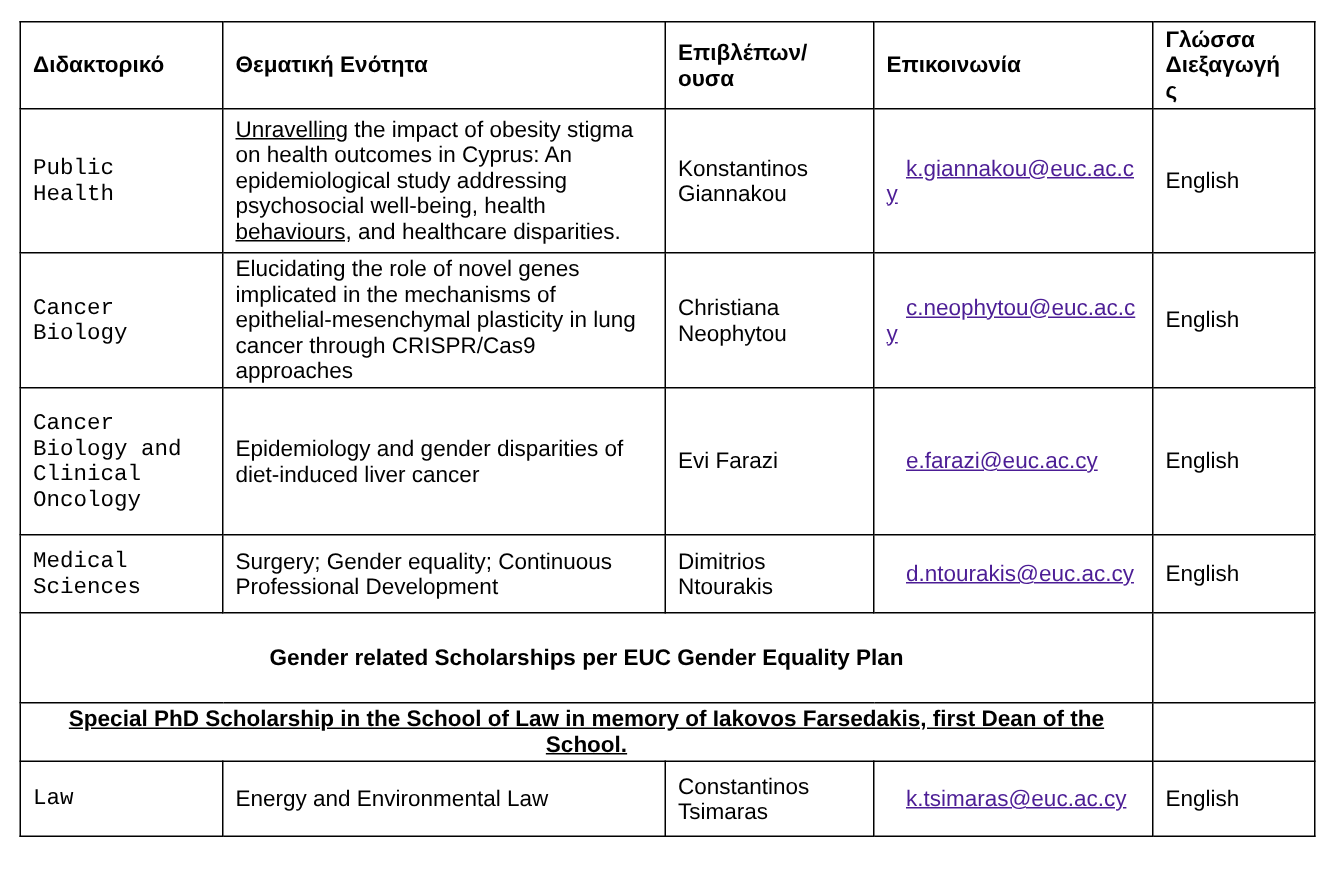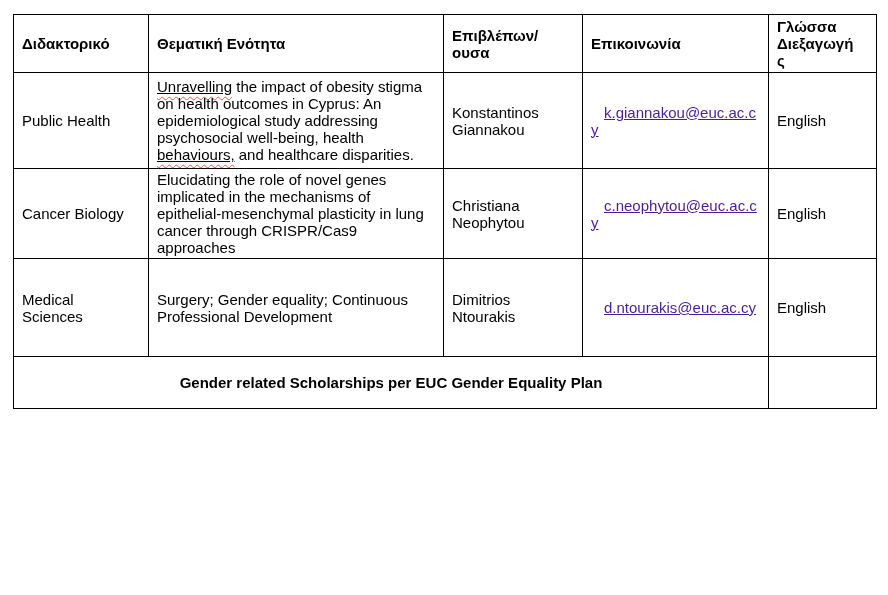--- a/index.html
+++ b/index.html
@@ -29,21 +29,21 @@
     line-height: 17px;
     color: #000000;
     font-weight: normal;
     overflow-wrap: break-word;
     word-wrap: break-word;
   }
   thead tr { height: 58px; }
   th { font-weight: bold; }
   th.th-supervisor { padding-right: 34px; overflow-wrap: anywhere; }
   th.th-language  { padding-right: 18px; overflow-wrap: anywhere; }
-  td.col-program  { padding: 2px 10px 2px 8px; }
+  td.col-program  { padding: 2px 10px 2px 8px; font-family: Liberation Mono, monospace; }
   
   tbody tr:nth-child(1) { height: 96px; }
   tbody tr:nth-child(2) { height: 52px; }
   tbody tr:nth-child(3) { height: 98px; }
   tbody tr:nth-child(4) { height: 52px; }
   tbody tr:nth-child(5) { height: 60px; }
   tbody tr:nth-child(6) { height: 27px; text-decoration: underline; }
   tbody tr:nth-child(7) { height: 50px; }
   tbody tr:nth-child(8) { height: 39px; }
   tbody tr:nth-child(9) { height: 40px; }
@@ -54,21 +54,20 @@
   }
   a.email {
     color: #4c1d95;
     text-decoration: underline;
     overflow-wrap: anywhere;
     cursor: pointer;
     margin-left: 13px;
   }
   span.u { text-decoration: underline; }
   span.wavy {
-    text-decoration: underline;
     text-decoration-style: wavy;
     text-decoration-color: #e8554d;
     text-decoration-thickness: 1px;
     text-underline-offset: 4px;
   }
 </style>
 </head>
 <body>
 
 <table class="schol">
@@ -97,24 +96,42 @@
         <td>English</td>
       </tr>
       <tr>
         <td class="col-program">Cancer Biology</td>
         <td>Elucidating the role of novel genes implicated in the mechanisms of epithelial-mesenchymal plasticity in lung cancer through CRISPR/Cas9 approaches</td>
         <td>Christiana Neophytou</td>
         <td><a class="email">c.neophytou@euc.ac.cy</a></td>
         <td>English</td>
       </tr>
       <tr>
+        <td class="col-program">Cancer Biology and Clinical Oncology</td>
+        <td>Epidemiology and gender disparities of diet-induced liver cancer</td>
+        <td>Evi Farazi</td>
+        <td><a class="email">e.farazi@euc.ac.cy</a></td>
+        <td>English</td>
+      </tr>
+      <tr>
         <td class="col-program">Medical Sciences</td>
         <td>Surgery; Gender equality; Continuous Professional Development</td>
         <td>Dimitrios Ntourakis</td>
         <td><a class="email">d.ntourakis@euc.ac.cy</a></td>
         <td>English</td>
       </tr>
       <tr>
         <td class="section-cell" colspan="4">Gender related Scholarships per EUC Gender Equality Plan</td>
         <td></td>
       </tr>
+      <tr>
+        <td class="section-cell" colspan="4">Special PhD Scholarship in the School of Law in memory of Iakovos Farsedakis, first Dean of the School.</td>
+        <td></td>
+      </tr>
+      <tr>
+        <td class="col-program">Law</td>
+        <td>Energy and Environmental Law</td>
+        <td>Constantinos Tsimaras</td>
+        <td><a class="email">k.tsimaras@euc.ac.cy</a></td>
+        <td>English</td>
+      </tr>
     </tbody>
 </table>
 
 </body></html>

